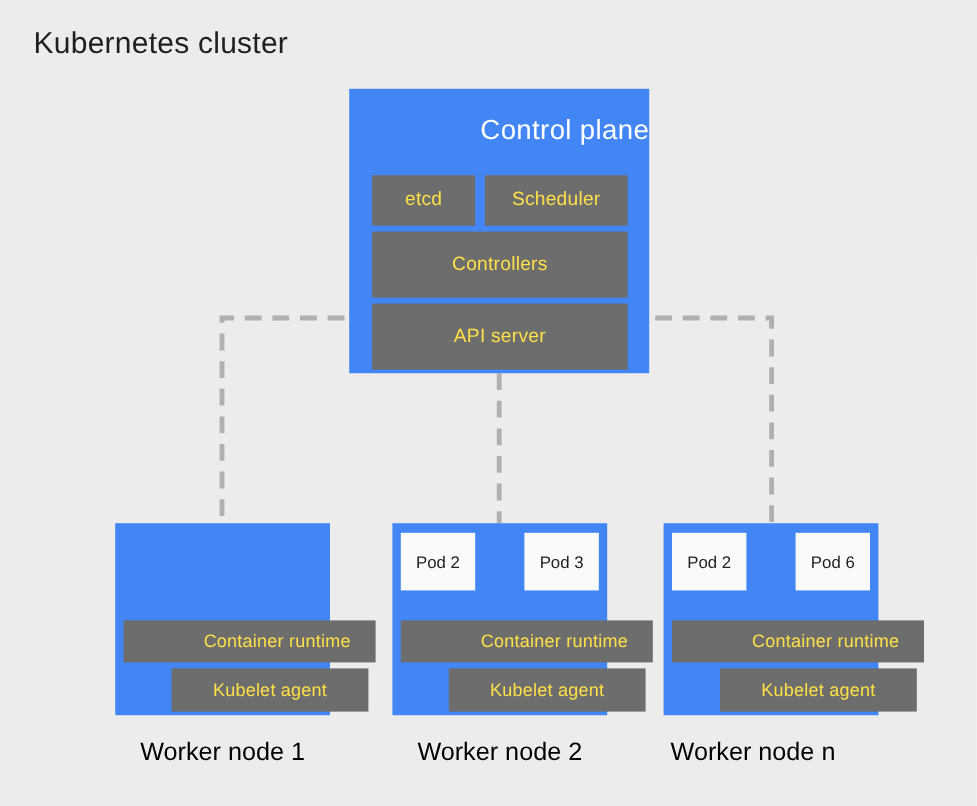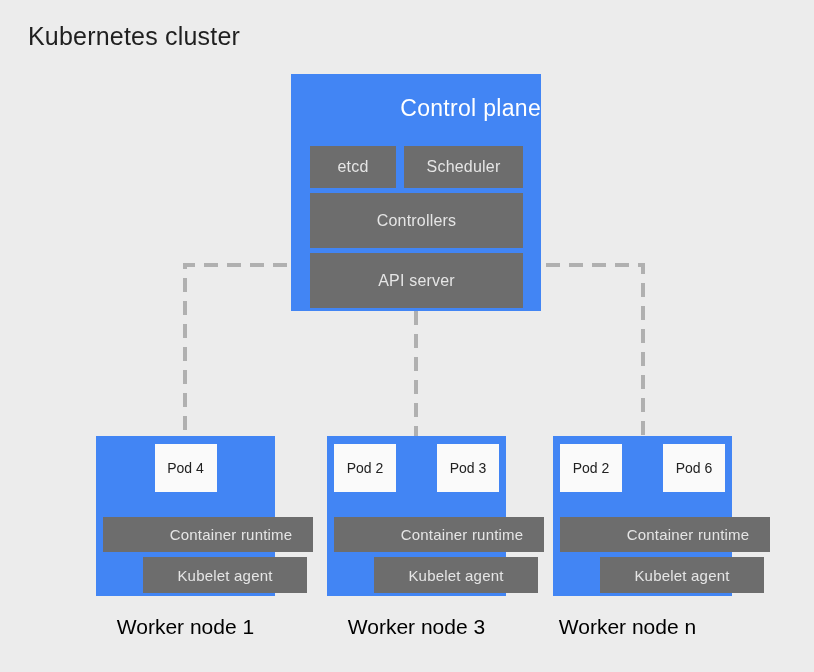--- a/index.html
+++ b/index.html
@@ -47,21 +47,21 @@
     top: 72px;
     width: 213px;
   }
   .cp-row {
     display: flex;
     gap: 8px;
     margin-bottom: 5px;
   }
   .gray-box {
     background: #6d6d6d;
-    color: #e5e5e5;
+    color: #fde047;
     display: flex;
     align-items: center;
     justify-content: center;
     font-size: 16px;
     letter-spacing: 0.2px;
   }
   .cp-box { height: 42px; }
   .cp-box.etcd { width: 86px; }
   .cp-box.scheduler { flex: 1; }
   .cp-box.wide { width: 100%; height: 55px; }
@@ -147,23 +147,20 @@
       <div class="cp-row">
         <div class="gray-box cp-box wide">Controllers</div>
       </div>
       <div class="cp-row">
         <div class="gray-box cp-box wide">API server</div>
       </div>
     </div>
   </div>
 
   <div class="worker w1">
-    <div class="pod-row single">
-      <div class="pod">Pod 4</div>
-    </div>
     <div class="gray-box w-comp runtime">Container runtime</div>
     <div class="gray-box w-comp kubelet">Kubelet agent</div>
   </div>
 
   <div class="worker w2">
     <div class="pod-row">
       <div class="pod">Pod 2</div>
       <div class="pod">Pod 3</div>
     </div>
     <div class="gray-box w-comp runtime">Container runtime</div>
@@ -173,16 +170,16 @@
   <div class="worker w3">
     <div class="pod-row">
       <div class="pod">Pod 2</div>
       <div class="pod">Pod 6</div>
     </div>
     <div class="gray-box w-comp runtime">Container runtime</div>
     <div class="gray-box w-comp kubelet">Kubelet agent</div>
   </div>
 
   <div class="worker-label l1">Worker node 1</div>
-  <div class="worker-label l2">Worker node 3</div>
+  <div class="worker-label l2">Worker node 2</div>
   <div class="worker-label l3">Worker node n</div>
 
 </div>
 
 </body></html>

